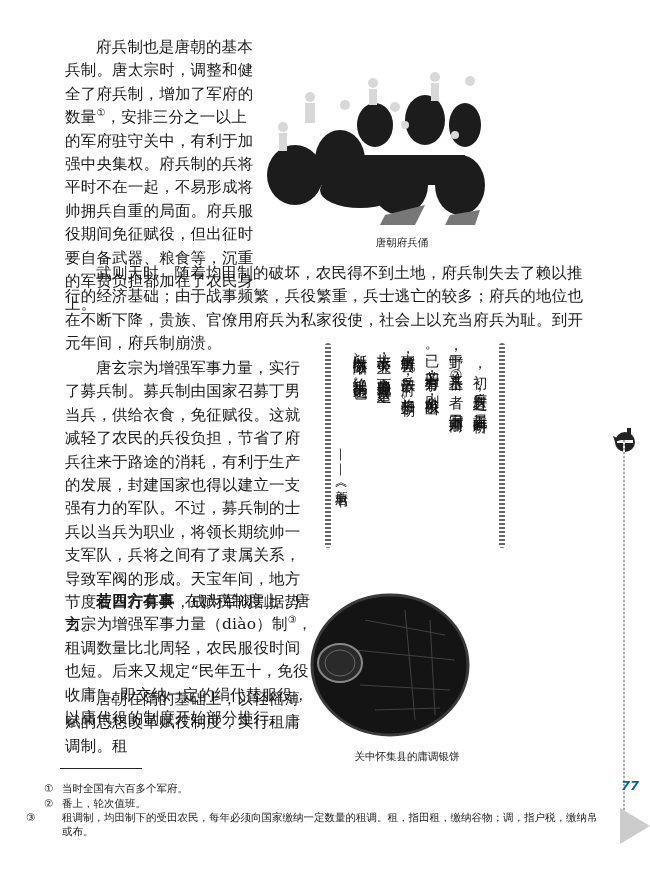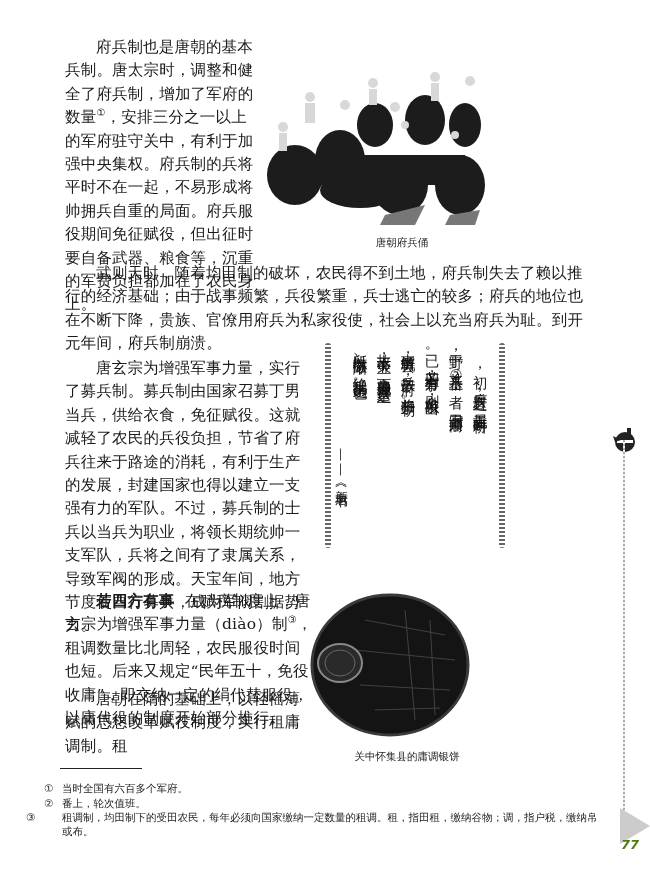--- a/index.html
+++ b/index.html
@@ -19,22 +19,22 @@
            letter-spacing:1.5px; top:0; height:205px; font-family:"DejaVu Sans","Liberation Sans",sans-serif; color:#111; }
   .src { position:absolute; writing-mode:vertical-rl; font-size:13px; letter-spacing:2px;
          font-family:"DejaVu Serif","Liberation Serif",serif; }
   .rule { position:absolute; left:60px; top:768px; width:82px; height:1px; background:#222; }
   .fn { position:absolute; left:44px; font-size:10.5px; line-height:14px; width:540px; color:#222; }
   .fn .num { display:inline-block; width:18px; }
   .side-line { position:absolute; left:623px; top:440px; width:2px; height:375px;
      background-image: repeating-linear-gradient(to bottom,#aaa 0 2px,#eee 2px 4px); }
   .page-tab { position:absolute; left:620px; top:808px; width:0; height:0;
      border-top:18px solid transparent; border-bottom:18px solid transparent; border-left:30px solid #ccc; }
-  .page-num { position:absolute; left:621px; top:837px; font-size:13px; font-weight:bold;
-     font-family:"DejaVu Sans","Liberation Sans",sans-serif; font-style:italic; color:#4d7c0f; }
+  .page-num { position:absolute; left:621px; top:778px; font-size:13px; font-weight:bold;
+     font-family:"DejaVu Sans","Liberation Sans",sans-serif; font-style:italic; color:#0369a1; }
   .ornament { position:absolute; left:611px; top:426px; }
 </style>
 </head>
 <body>
 
 <div class="para" style="left:65px; top:36px; width:196px;">
   <p><span>府兵制也是唐朝的基本兵制。唐太宗时，调整和健全了府兵制，增加了军府的数量</span><sup class="note">①</sup><span>，安排三分之一以上的军府驻守关中，有利于加强中央集权。府兵制的兵将平时不在一起，不易形成将帅拥兵自重的局面。府兵服役期间免征赋役，但出征时要自备武器、粮食等，沉重的军费负担都加在了农民身上。</span></p>
 </div>
 
 <div class="photo" style="left:265px; top:65px; width:220px; height:160px;">

